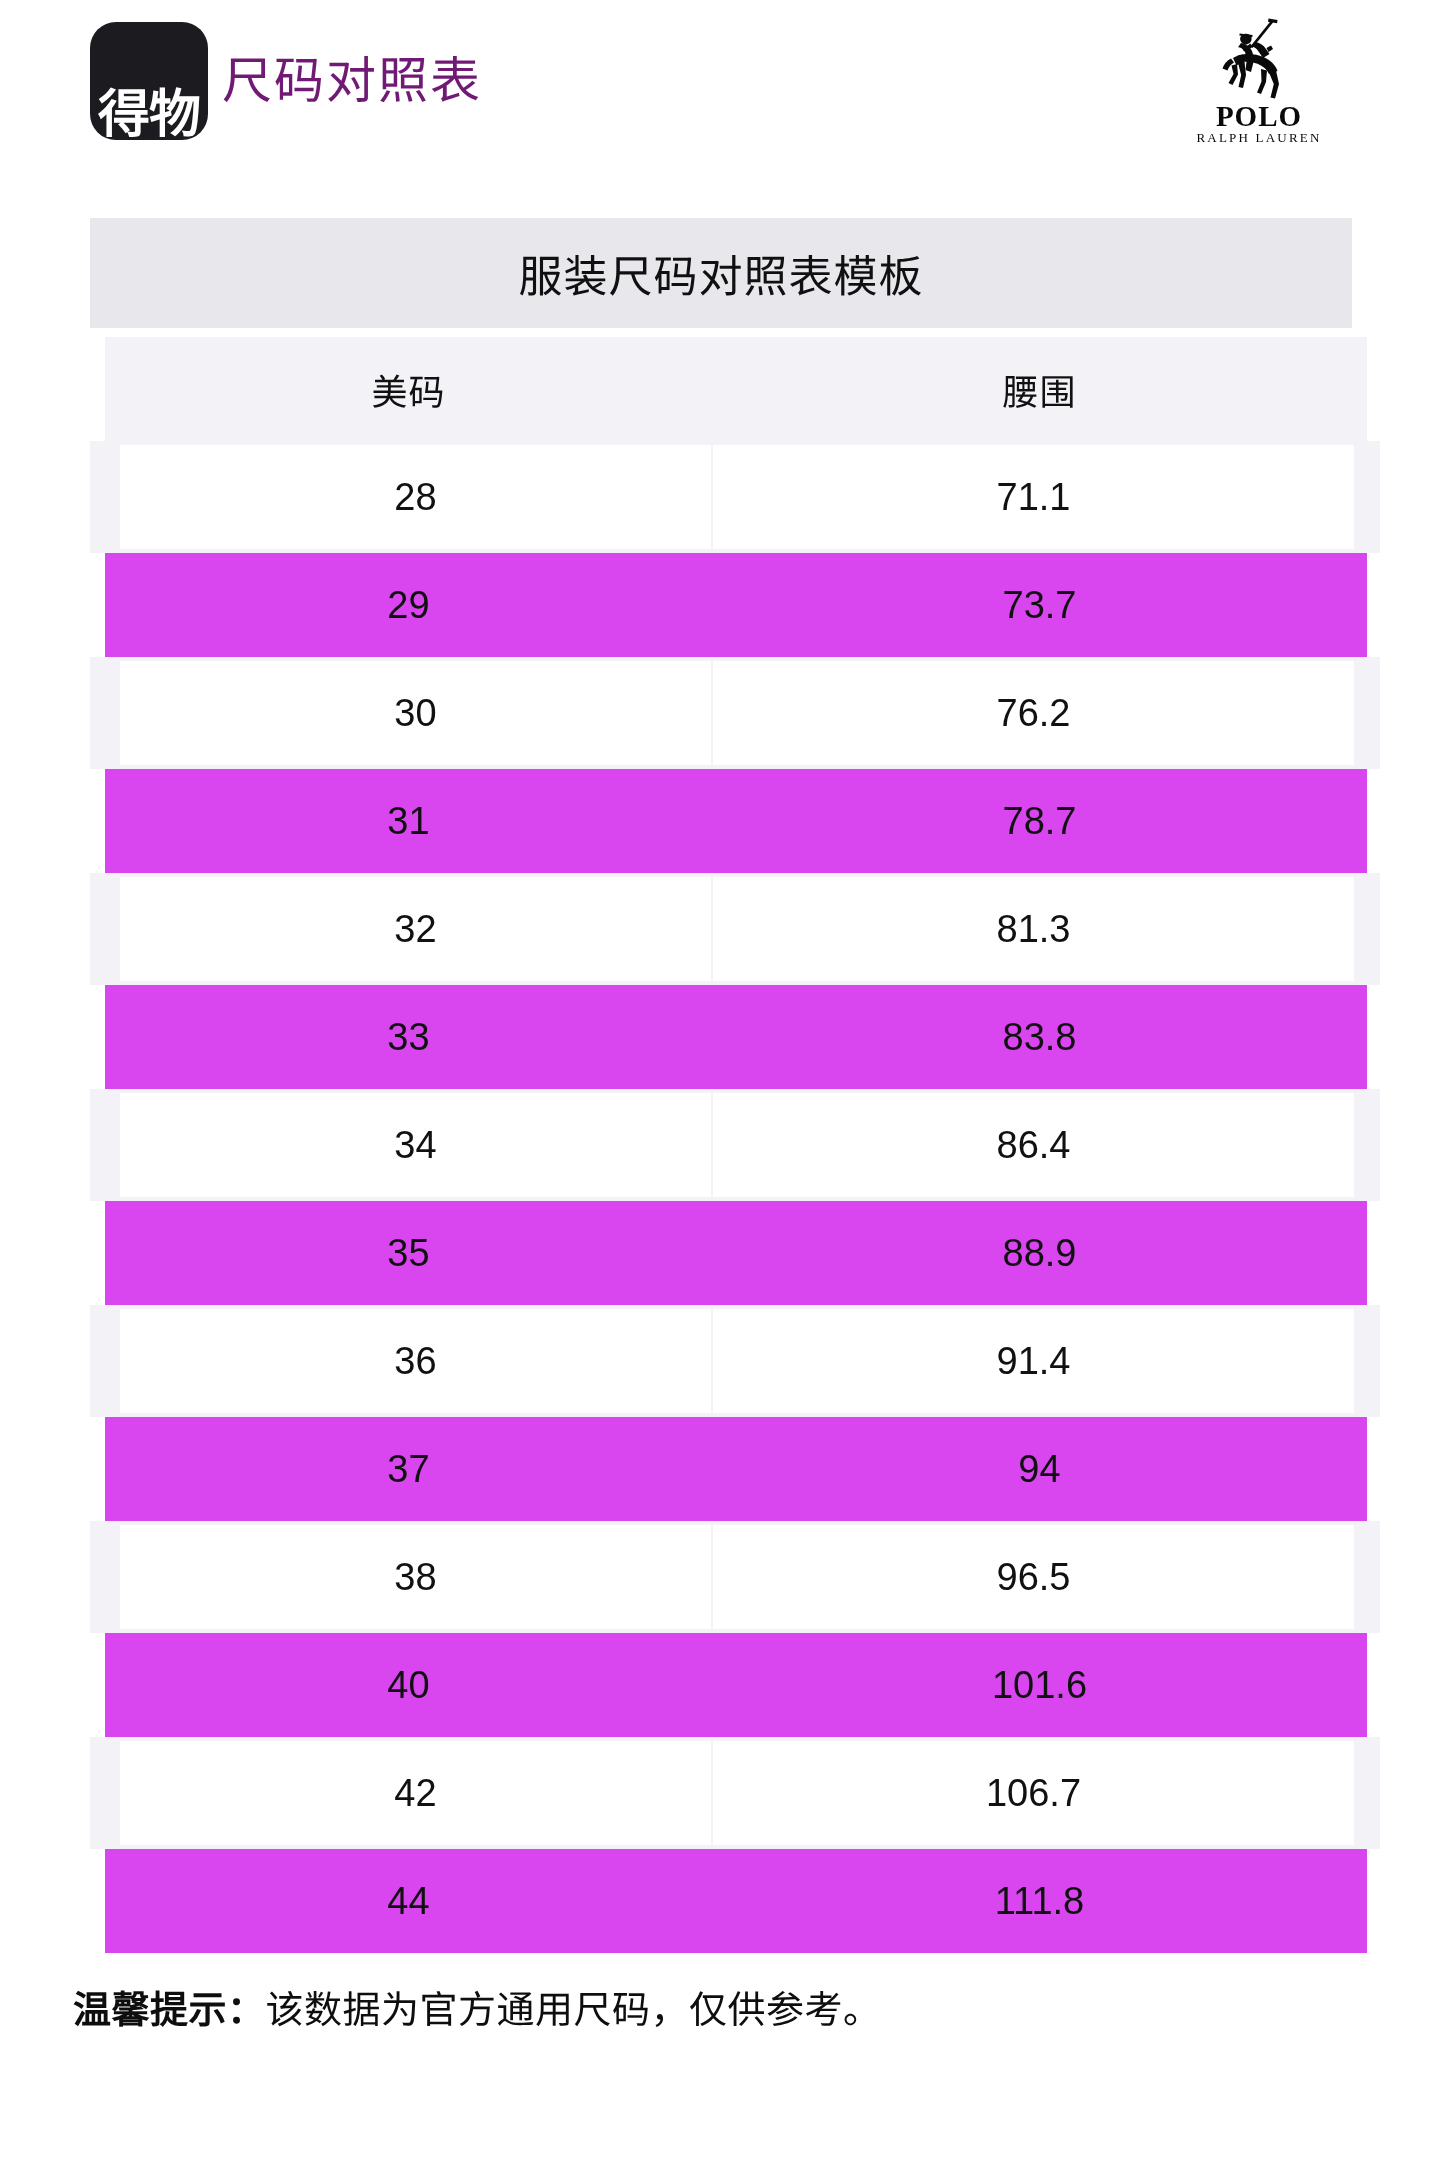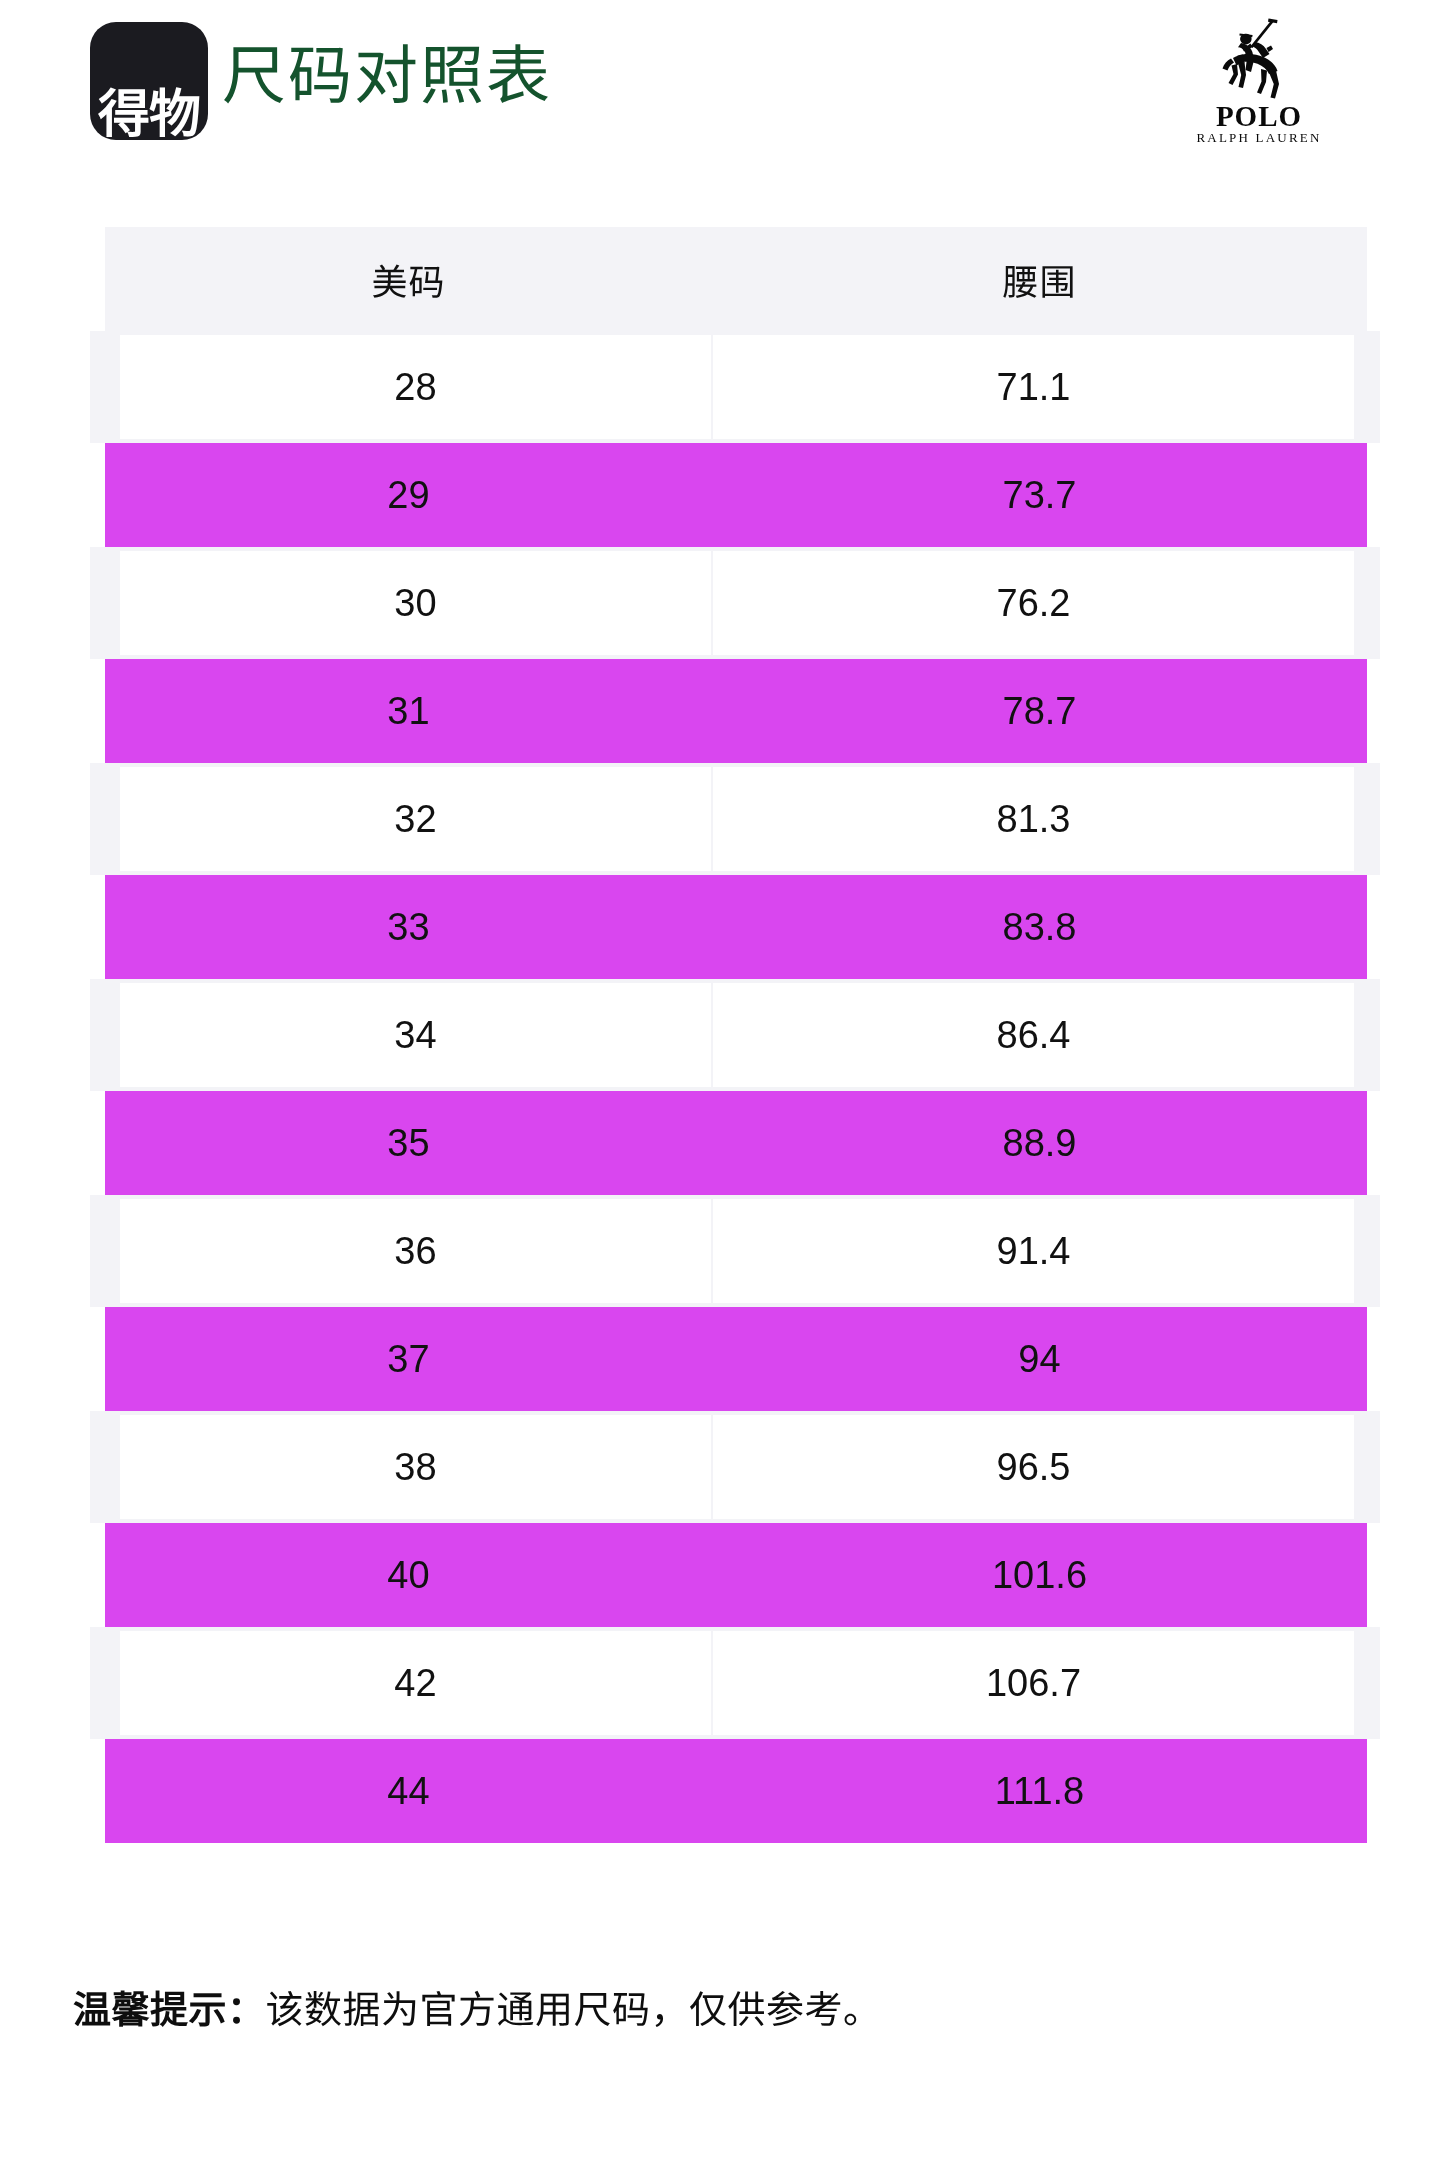--- a/index.html
+++ b/index.html
@@ -44,27 +44,26 @@
   }
   .dewu-logo-text {
     color: #ffffff;
     font-size: 52px;
     font-weight: 700;
     letter-spacing: -1px;
     line-height: 1;
     font-family: "Liberation Sans", "DejaVu Sans", sans-serif;
   }
   .header-title {
-    font-size: 64px;
-    font-weight: 400;
-    color: #14532d;
+    font-size: 50px;
+    font-weight: 400;
+    color: #701a75;
     line-height: 1;
     letter-spacing: 2px;
     white-space: nowrap;
-    font-family: Liberation Mono, monospace;
   }
 
   .polo-logo {
     position: absolute;
     right: 86px;
     top: 18px;
     width: 190px;
     text-align: center;
   }
   .polo-mark {
@@ -228,20 +227,23 @@
         <path d="M20.5 47.5 L26.0 46.0 L27.0 56.5 L21.5 67.0 L17.5 65.0 L22.5 56.0 Z"></path>
       </g>
     </svg>
     <div class="polo-word">POLO</div>
     <div class="polo-sub">RALPH LAUREN</div>
   </div>
 </div>
 
 <div class="table-wrap">
 
+  <div class="table-title-band">
+    <span class="table-title-text">服装尺码对照表模板</span>
+  </div>
   <div class="band-gap"></div>
 
   <table class="tbl">
     <colgroup>
       <col class="c-size">
       <col class="c-waist">
     </colgroup>
     <thead>
       <tr>
         <th>美码</th>

